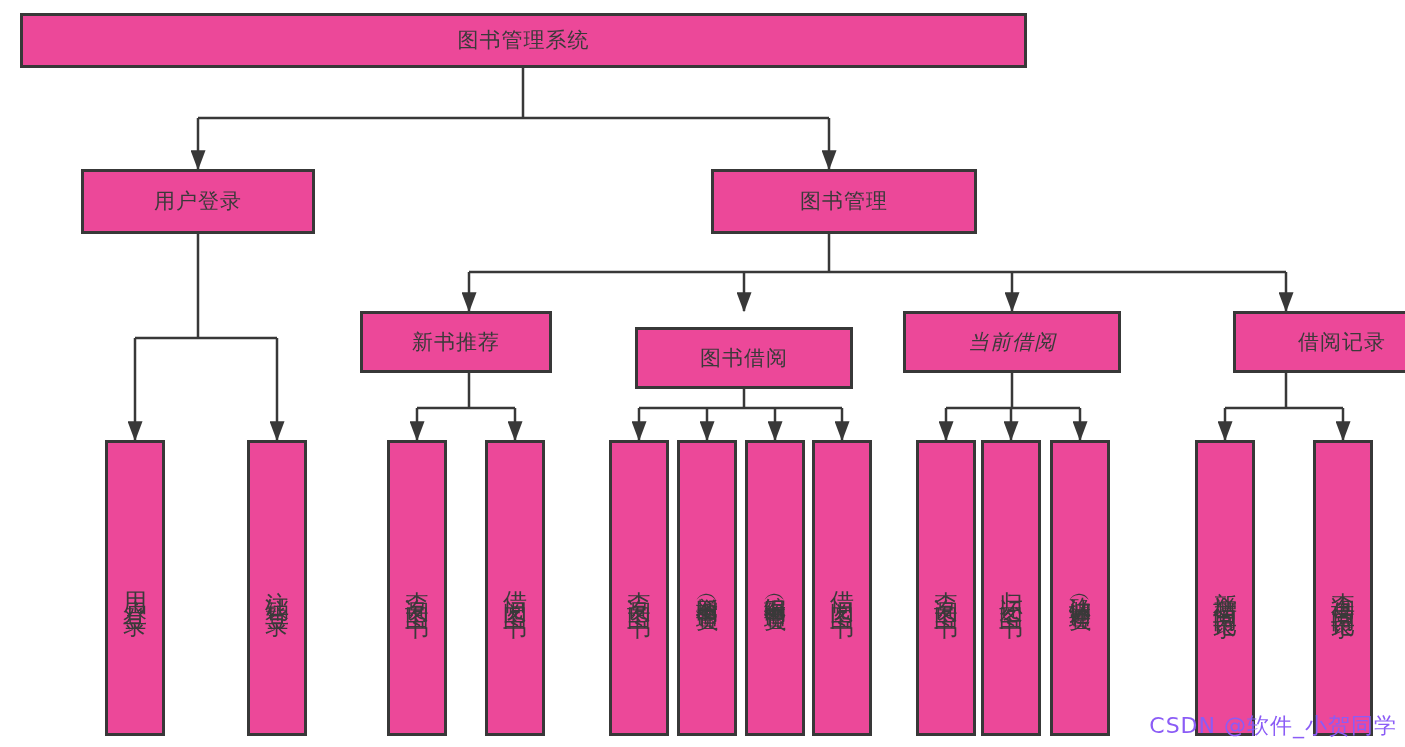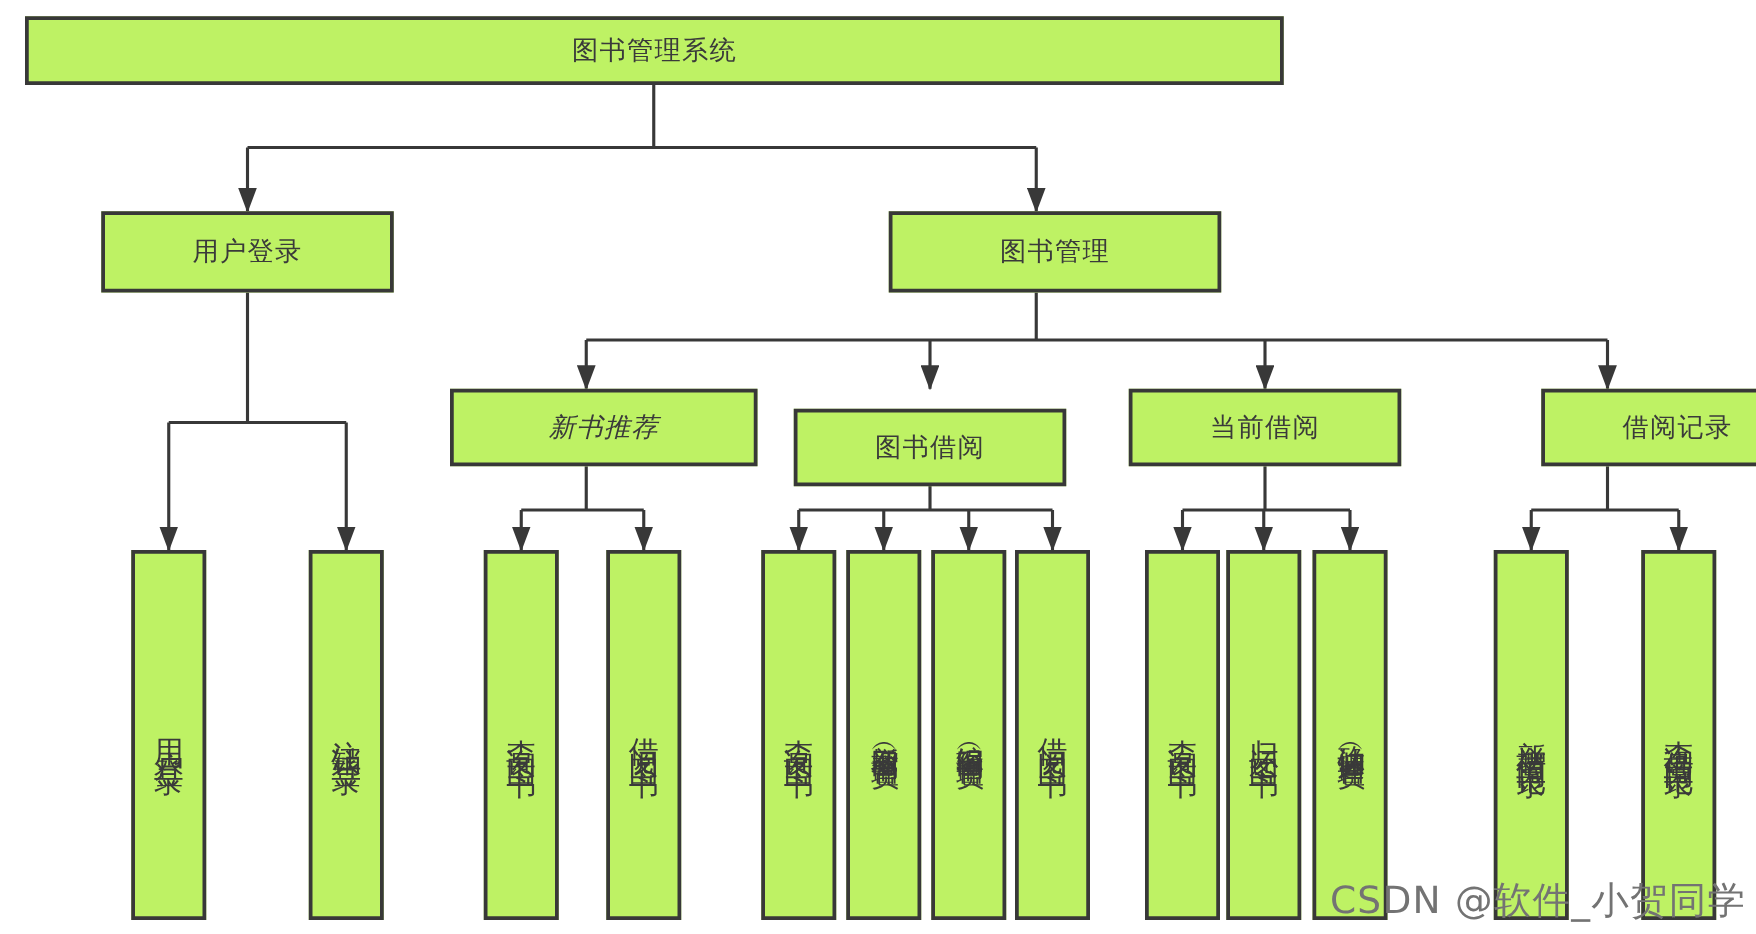--- a/index.html
+++ b/index.html
@@ -13,21 +13,21 @@
     color: #3a3a3a;
   }
   .connectors {
     position: absolute;
     left: 0; top: 0;
     width: 1405px; height: 747px;
     z-index: 1;
   }
   .box {
     position: absolute;
-    background: #bef264;
+    background: #ec4899;
     border: 3px solid #383838;
     box-sizing: border-box;
     display: flex;
     align-items: center;
     justify-content: center;
     z-index: 2;
   }
   .box.h span {
     font-size: 21px;
     letter-spacing: 1px;
@@ -42,22 +42,22 @@
     letter-spacing: 8px;
     white-space: nowrap;
     line-height: 1;
   }
   .box.v.tight span { font-size: 22px; letter-spacing: 2px; }
   .box.v.med span { letter-spacing: 5px; }
   .watermark {
     position: absolute;
     right: 8px;
     bottom: 6px;
-    font-size: 30px;
-    color: #737373;
+    font-size: 22px;
+    color: #8b5cf6;
     letter-spacing: 1px;
     z-index: 3;
     white-space: nowrap;
   }
 </style>
 </head>
 <body>
 
 <div class="canvas">
 
@@ -106,27 +106,27 @@
     <span>图书管理系统</span>
   </div>
 
   <div class="box h" style="left:81px; top:169px; width:234px; height:65px;">
     <span>用户登录</span>
   </div>
   <div class="box h" style="left:711px; top:169px; width:266px; height:65px;">
     <span>图书管理</span>
   </div>
 
-  <div class="box h" style="left:360px; top:311px; width:246px; height:62px;font-style:italic;">
+  <div class="box h" style="left:360px; top:311px; width:192px; height:62px;">
     <span>新书推荐</span>
   </div>
   <div class="box h" style="left:635px; top:327px; width:218px; height:62px;align-items:center;">
     <span>图书借阅</span>
   </div>
-  <div class="box h" style="left:903px; top:311px; width:218px; height:62px;">
+  <div class="box h" style="left:903px; top:311px; width:218px; height:62px;font-style:italic;">
     <span>当前借阅</span>
   </div>
   <div class="box h" style="left:1233px; top:311px; width:218px; height:62px;">
     <span>借阅记录</span>
   </div>
 
   <div class="box v" style="left:105px; top:440px;">
     <span>用户登录</span>
   </div>
   <div class="box v" style="left:247px; top:440px;">

